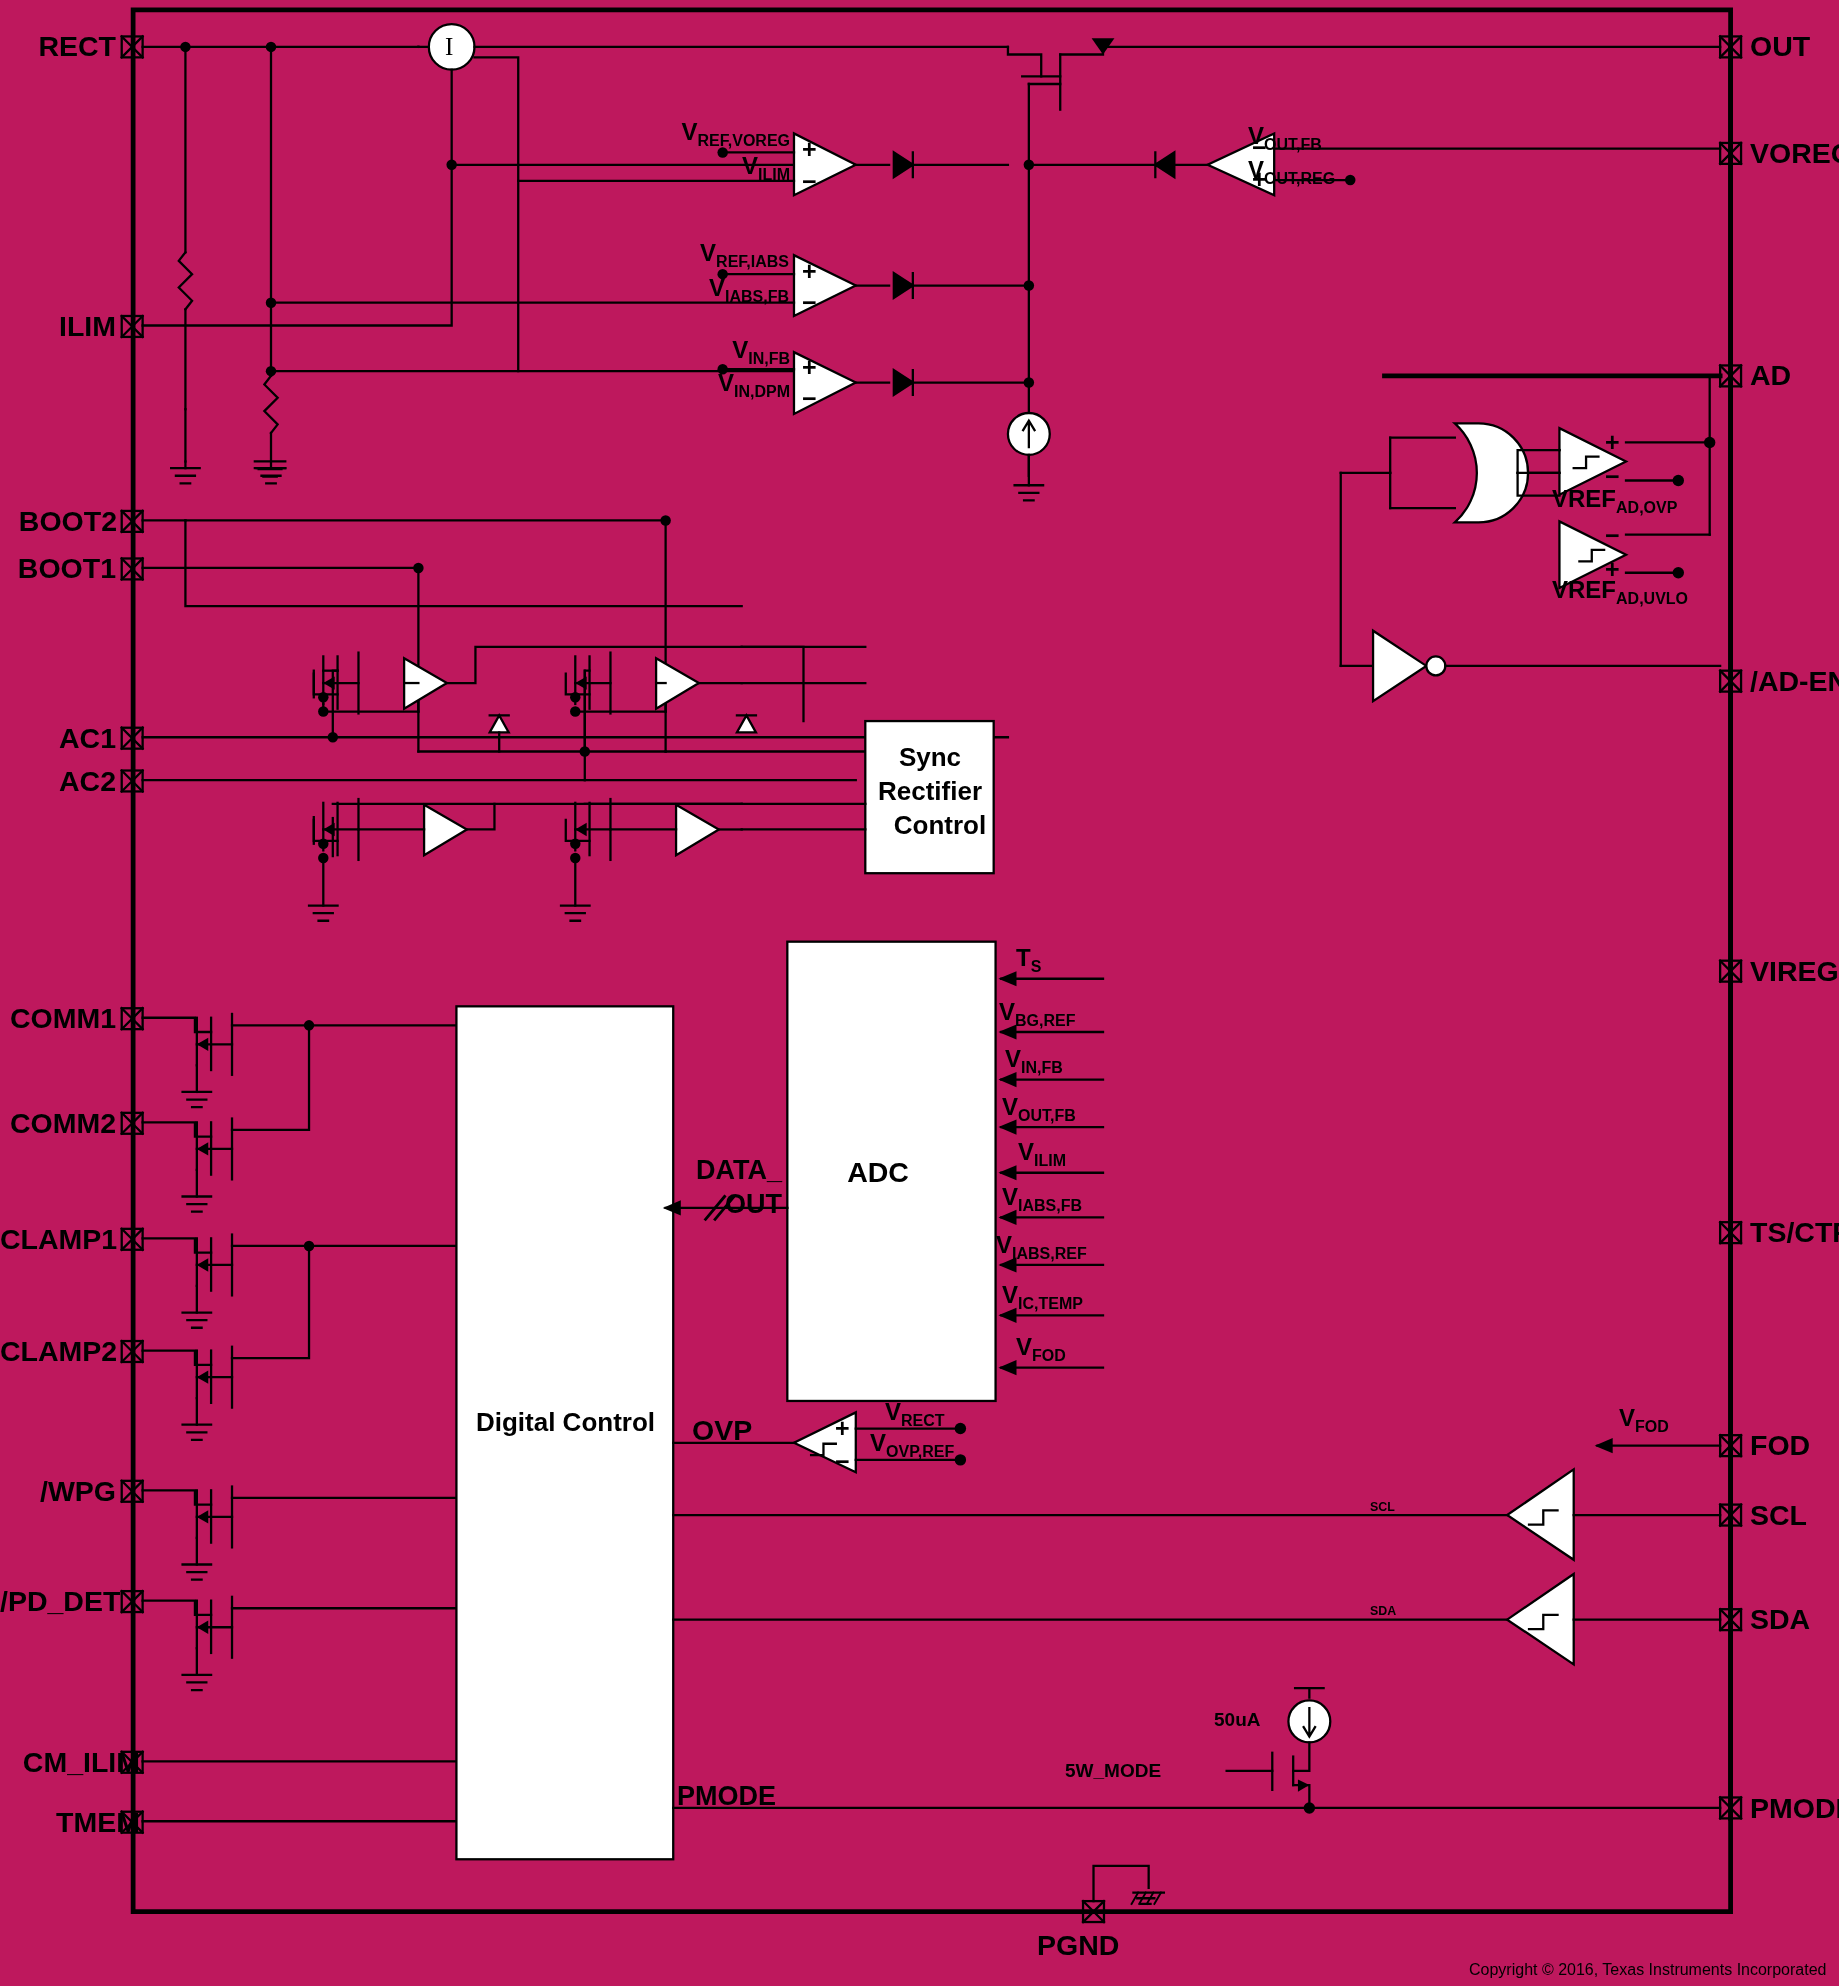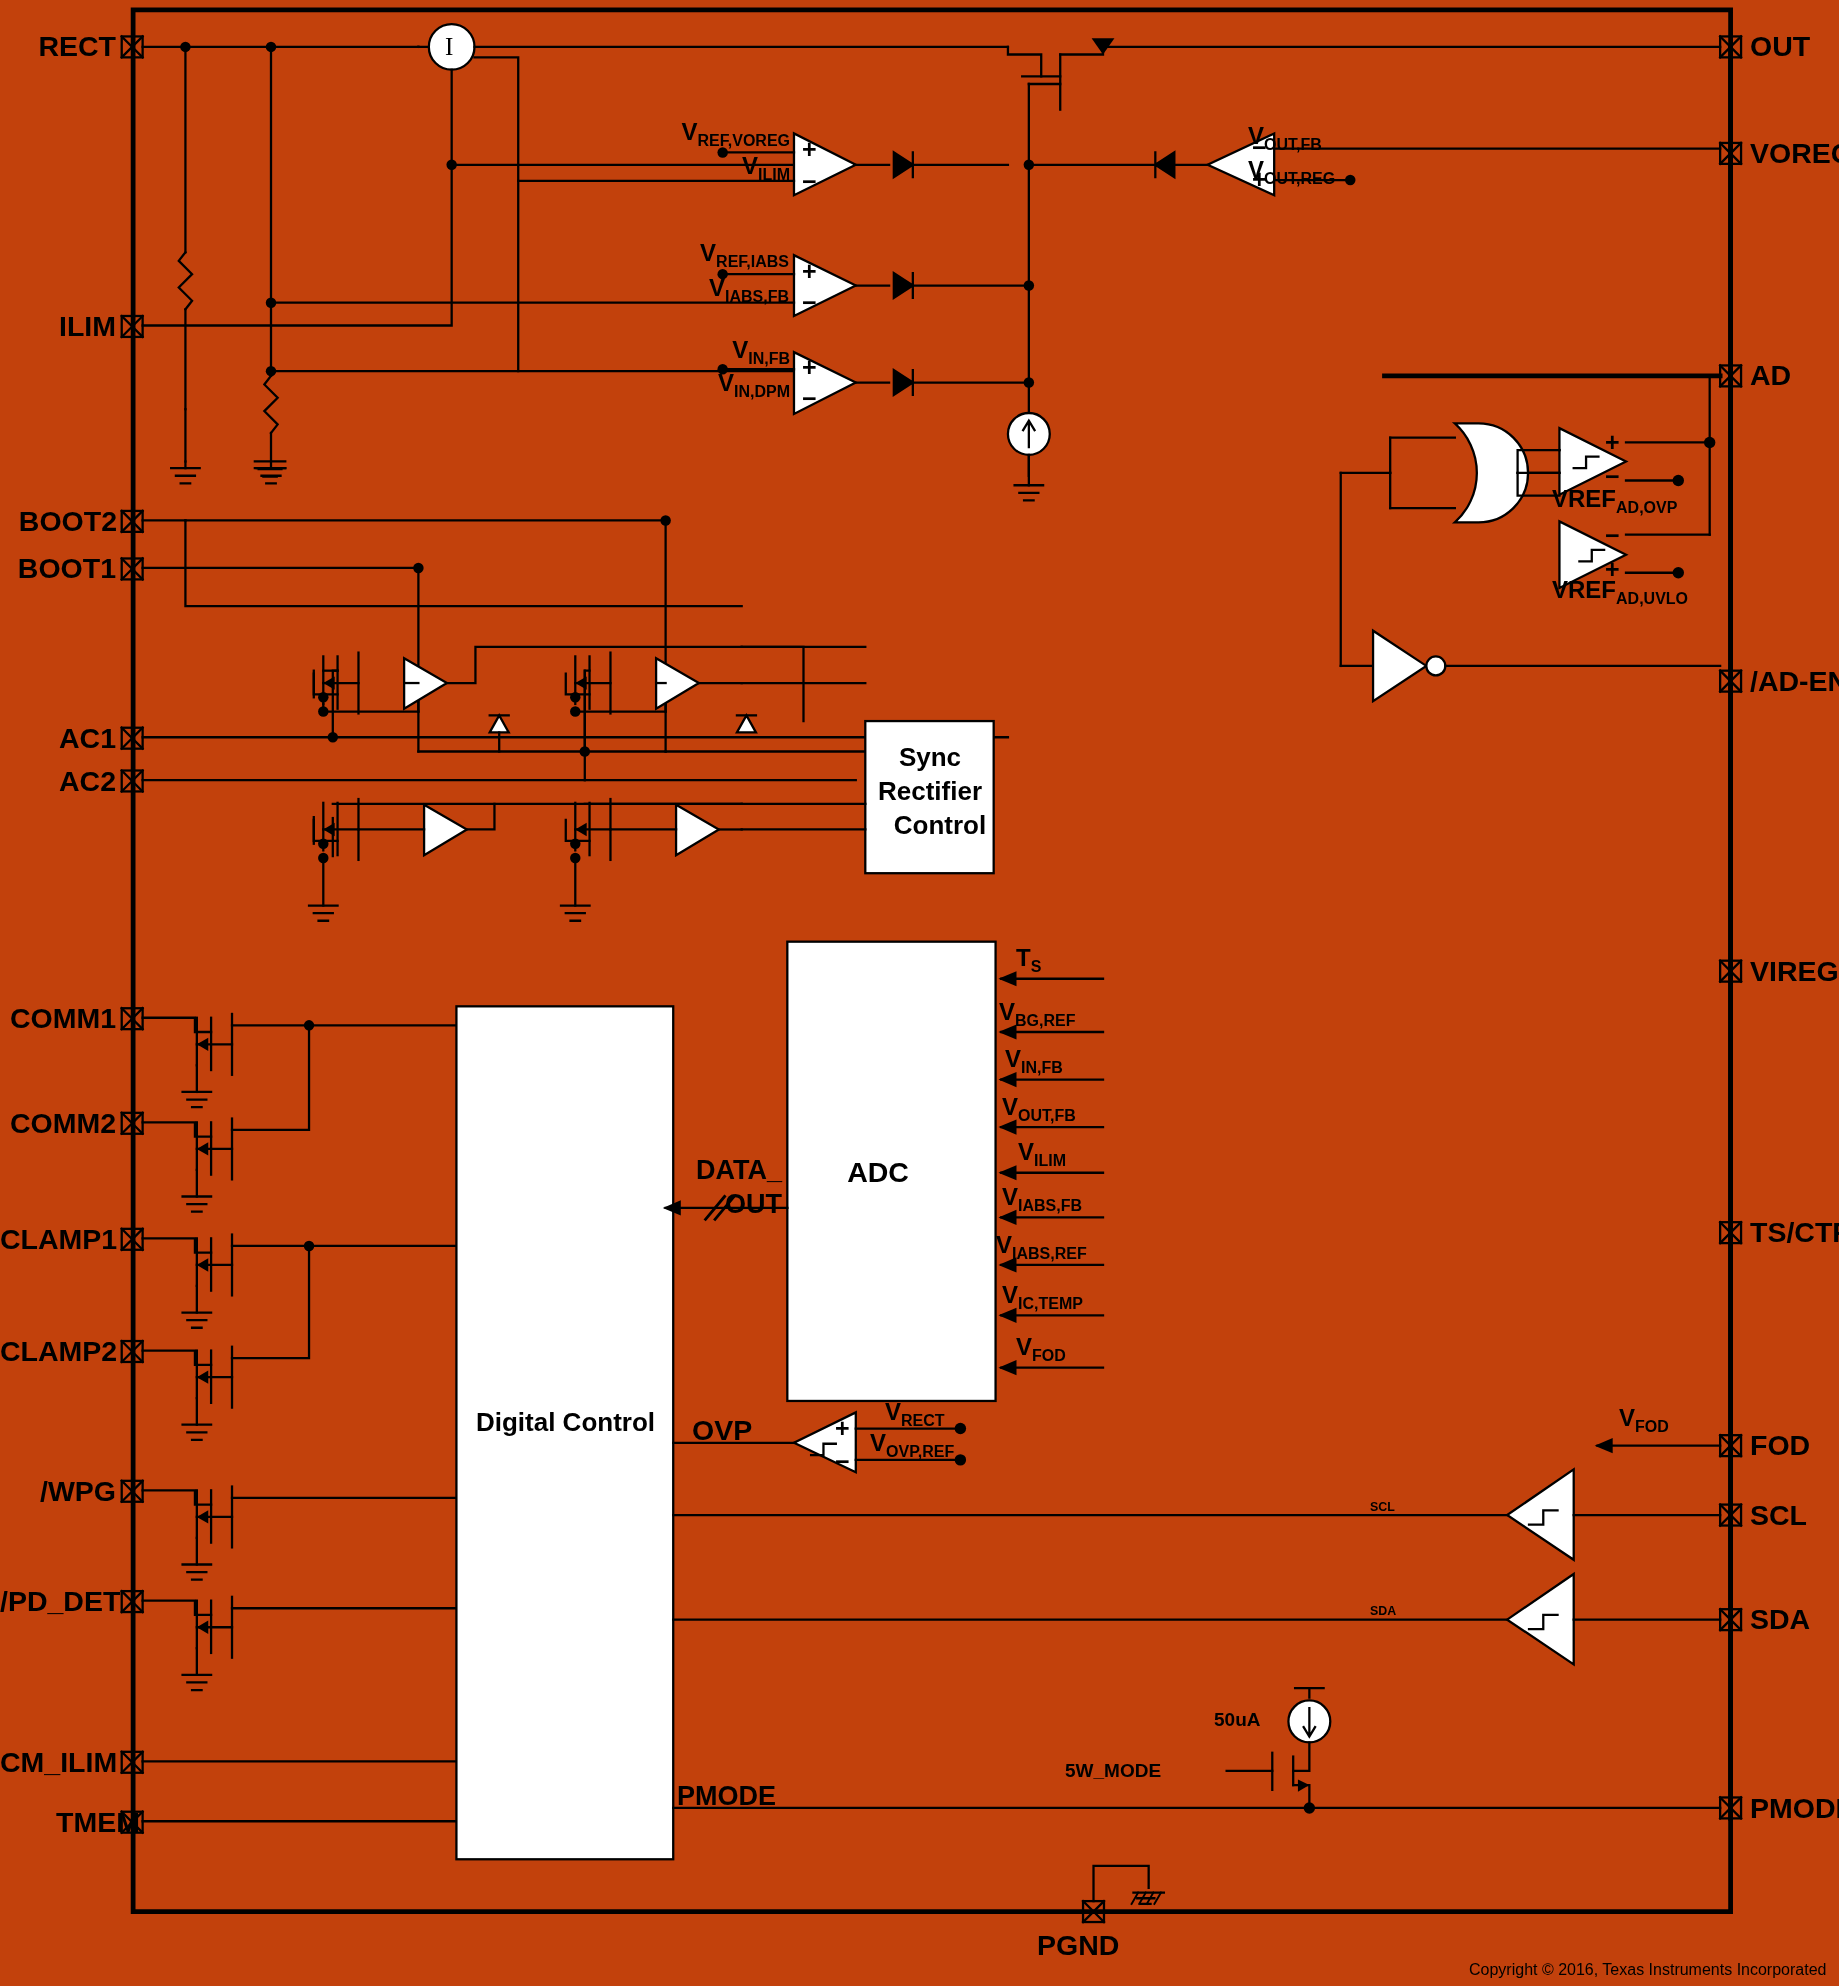--- a/index.html
+++ b/index.html
@@ -1,17 +1,17 @@
 <!DOCTYPE html>
 <html style="font-size:15px"><head>
 <meta charset="utf-8">
 <style>
   html,body{margin:0;padding:0;background:#fff;}
   body{font-family:"Liberation Sans", sans-serif;}
-  #root{position:relative;width:1839px;height:1987px;background:#c2410c;overflow:hidden;}
+  #root{position:relative;width:1839px;height:1987px;background:#be185d;overflow:hidden;}
   svg#sch{position:absolute;left:0;top:0;width:1839px;height:1987px;}
   .lbl{position:absolute;font-weight:bold;color:#000;white-space:nowrap;line-height:1;}
   .pin-l{font-size:28.5px;text-align:right;}
   .pin-r{font-size:28.5px;text-align:left;}
   .sig{font-size:24px;}
   .sig sub{font-size:16px;font-weight:bold;}
   .blk{font-size:26px;font-weight:bold;text-align:center;}
   .tiny{font-size:12.4px;font-weight:bold;}
   .cpy{position:absolute;font-size:16px;color:#000;font-family:"Liberation Sans",sans-serif;}
   .small{font-size:19px;font-weight:bold;}
@@ -518,21 +518,21 @@
 <div class="lbl pin-l" style="left:1px;top:507px;width:116px;">BOOT2</div>
 <div class="lbl pin-l" style="left:0px;top:554px;width:116px;">BOOT1</div>
 <div class="lbl pin-l" style="left:0px;top:724px;width:116px;">AC1</div>
 <div class="lbl pin-l" style="left:0px;top:767px;width:116px;">AC2</div>
 <div class="lbl pin-l" style="left:0px;top:1004px;width:116px;">COMM1</div>
 <div class="lbl pin-l" style="left:0px;top:1109px;width:116px;">COMM2</div>
 <div class="lbl pin-l" style="left:0px;top:1225px;width:116px;">CLAMP1</div>
 <div class="lbl pin-l" style="left:0px;top:1337px;width:116px;">CLAMP2</div>
 <div class="lbl pin-l" style="left:0px;top:1477px;width:116px;">/WPG</div>
 <div class="lbl pin-l" style="left:0px;top:1587px;width:116px;">/PD_DET</div>
-<div class="lbl pin-l" style="left:0px;top:1748px;width:101px;">CM_ILIM</div>
+<div class="lbl pin-l" style="left:0px;top:1748px;width:140px;">CM_ILIM</div>
 <div class="lbl pin-l" style="left:16px;top:1808px;width:116px;margin-left:8px;">TMEM</div>
 
 <div class="lbl pin-r" style="left:1750px;top:32px;">OUT</div>
 <div class="lbl pin-r" style="left:1750px;top:139px;">VOREG</div>
 <div class="lbl pin-r" style="left:1750px;top:361px;">AD</div>
 <div class="lbl pin-r" style="left:1750px;top:667px;">/AD-EN</div>
 <div class="lbl pin-r" style="left:1750px;top:957px;">VIREG</div>
 <div class="lbl pin-r" style="left:1750px;top:1218px;">TS/CTRL</div>
 <div class="lbl pin-r" style="left:1750px;top:1431px;">FOD</div>
 <div class="lbl pin-r" style="left:1750px;top:1501px;">SCL</div>

